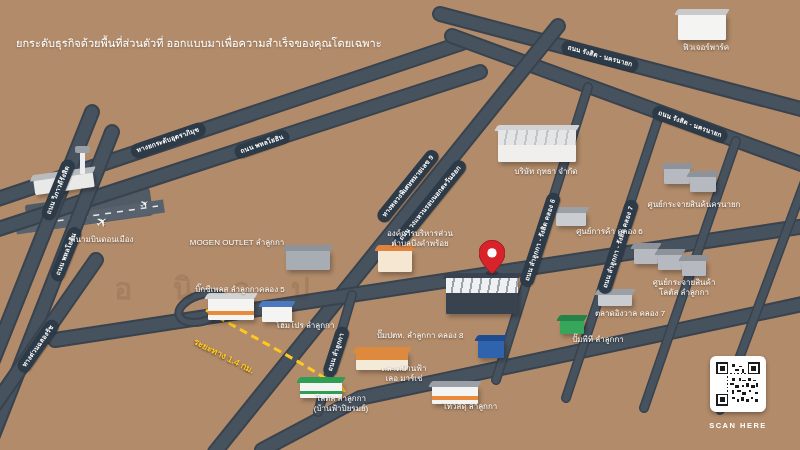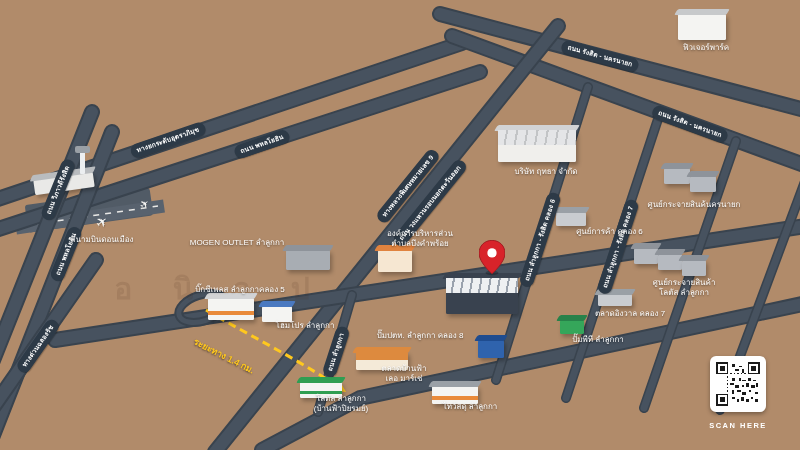--- a/index.html
+++ b/index.html
@@ -239,14 +239,15 @@
       <rect x="9" y="20" width="2" height="1" fill="#1a1a1a"></rect>
         <rect x="12" y="21" width="1" height="2" fill="#1a1a1a"></rect>
         <rect x="14" y="20" width="2" height="2" fill="#1a1a1a"></rect>
         <rect x="17" y="21" width="2" height="2" fill="#1a1a1a"></rect>
         <rect x="20" y="20" width="1" height="1" fill="#1a1a1a"></rect>
         <rect x="22" y="21" width="2" height="2" fill="#1a1a1a"></rect>
     </svg>
   </div>
   <div class="qr-caption">SCAN HERE</div>
 
+  <div class="header-sub">ยกระดับธุรกิจด้วยพื้นที่ส่วนตัวที่ ออกแบบมาเพื่อความสำเร็จของคุณโดยเฉพาะ</div>
 
 </div>
 
 </body></html>

